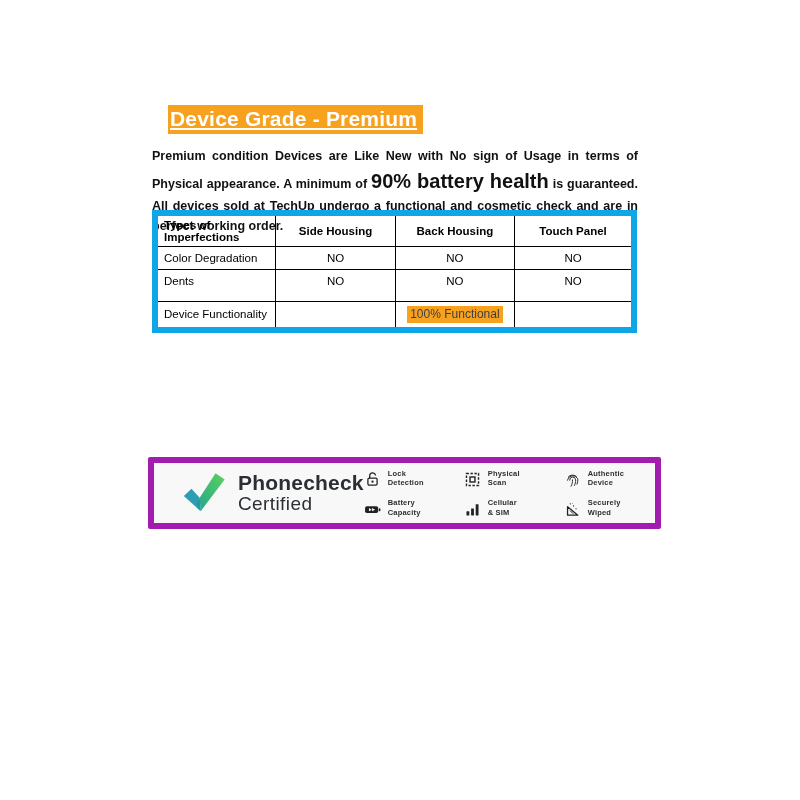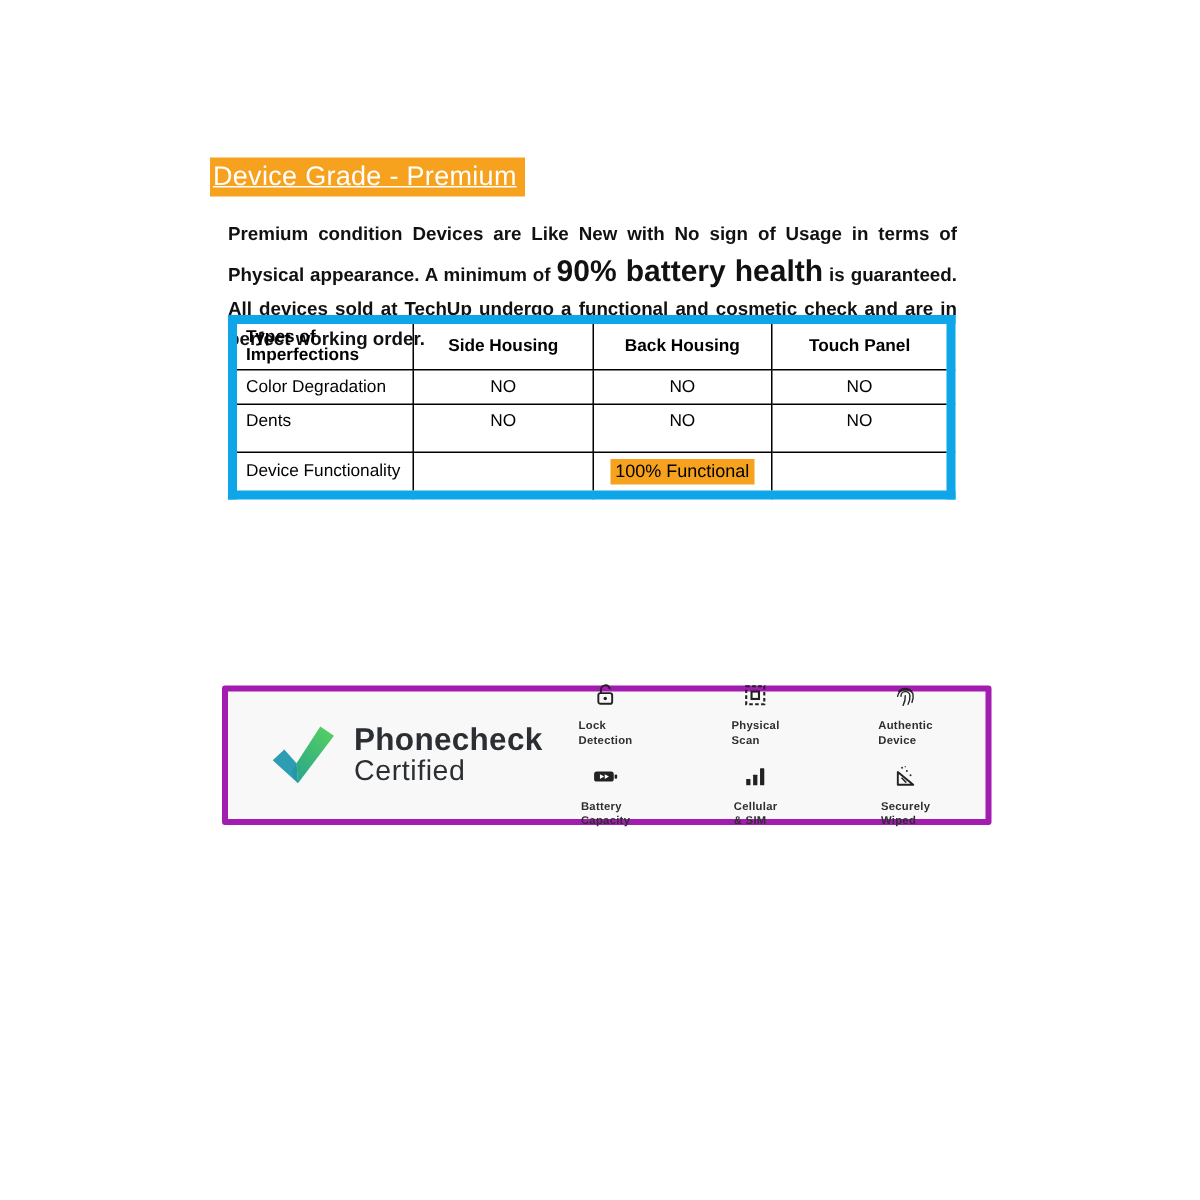--- a/index.html
+++ b/index.html
@@ -12,25 +12,26 @@
     overflow: hidden;
   }
   .page { position: relative; width: 800px; height: 800px; background: #fff; }
 
   
   .title-wrap { position: absolute; left: 140px; top: 105px; }
   .title-highlight {
     display: inline-block;
     background: #F6A21F;
     color: #ffffff;
-    font-size: 18px;
-    font-weight: normal;
+    font-size: 21px;
+    font-weight: bold;
     text-decoration: underline;
     padding: 2px 6px 3px 2px;
     letter-spacing: 0.2px;
+    margin-left: 28px;
   }
 
   
   .description {
     position: absolute;
     left: 152px; top: 147px; width: 486px;
     font-weight: bold;
     font-size: 12.5px;
     line-height: 1.55;
     text-align: justify;
@@ -55,31 +56,31 @@
   .grade-table .col-label { text-align: left; padding-left: 6px; width: 25.2%; }
   .grade-table .col-val { text-align: center; width: 24.9%; }
   .row-header   { height: 25px; }
   .row-normal   { height: 23px; }
   .row-tall     { height: 32px; vertical-align: top; }
   .row-tall td  { vertical-align: top; padding-top: 5px; }
   .row-last     { height: 28px; }
   .cell-highlight {
     display: inline-block;
     background: #F6A21F;
-    color: #000000;
+    color: #404040;
     font-size: 12px;
     padding: 1px 3px 2px 3px;
   }
 
   
   .cert-banner {
     position: absolute;
-    left: 148px; top: 457px; width: 513px; height: 93px;
+    left: 148px; top: 457px; width: 513px; height: 72px;
     background: #F8F8F8;
-    border: 4px solid #a21caf;
+    border: 6px solid #a21caf;
     border-radius: 2px;
     display: flex;
     align-items: center;
     justify-content: space-between;
     padding: 0 14px 0 26px;
   }
   .logo-group { display: flex; align-items: center; gap: 10px; }
   .check-svg { width: 48px; height: 48px; display: block; }
   .brand-text { display: flex; flex-direction: column; line-height: 1.05; color: #2B2F33; }
   .brand-bold { font-weight: bold; font-size: 21px; letter-spacing: 0.2px; }
@@ -88,24 +89,23 @@
   .features-grid {
     display: grid;
     grid-template-rows: repeat(2, auto);
     grid-auto-flow: column;
     column-gap: 16px;
     row-gap: 10px;
     margin-right: 2px;
   }
   .feature {
     display: flex;
-    align-items: center;
+    align-items: flex-end;
     gap: 7px;
     width: 84px;
-    flex-direction: column;
   }
   .feature svg { width: 17px; height: 17px; flex: 0 0 17px; display: block; }
   .feature-label {
     font-size: 7.5px;
     font-weight: bold;
     line-height: 1.3;
     color: #2E2E2E;
     letter-spacing: 0.2px;
   }
 </style>

